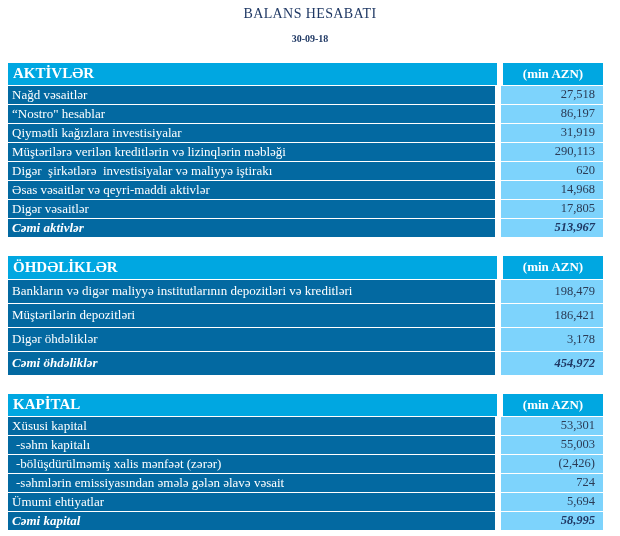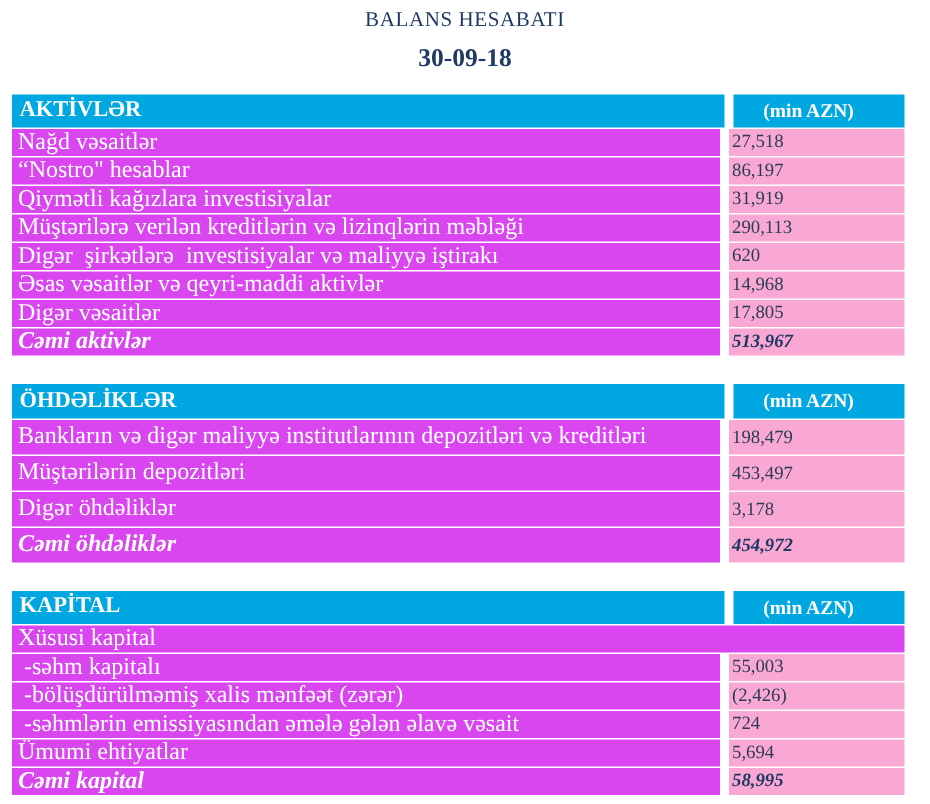--- a/index.html
+++ b/index.html
@@ -16,61 +16,62 @@
   .report-head { text-align: center; padding-top: 5px; }
   .report-title {
     color: #1F3864;
     font-size: 14px;
     font-weight: normal;
     letter-spacing: 0.4px;
     line-height: 17px;
   }
   .report-date {
     color: #1F3864;
-    font-size: 17px;
+    font-size: 10px;
     font-weight: bold;
     margin-top: 9px;
     line-height: 15px;
   }
   .tables { margin: 17px 17px 0 8px; }
   .btable { width: 595px; }
   .btable + .btable { margin-top: 19px; }
   .row {
     display: flex;
     margin-bottom: 1px;
   }
   .cell-label {
     flex: 1;
-    background: #d946ef;
+    background: #0369a1;
     color: #ffffff;
-    font-size: 16px;
+    font-size: 13px;
     line-height: 17px;
     padding: 0 4px 1px 4px;
     white-space: pre-wrap;
     overflow: hidden;
   }
   .cell-value {
     width: 92px;
     margin-left: 6px;
-    background: #f9a8d4;
+    background: #7dd3fc;
     color: #2B3B55;
     font-size: 12.5px;
     line-height: 17px;
-    padding: 0 23px 1px 2px;
+    padding: 0 8px 1px 2px;
+    text-align: right;
   }
   
   .row.header .cell-label,
   .row.header .cell-value {
     background: #00A7E1;
     color: #ffffff;
     font-weight: bold;
     line-height: 21px;
   }
   .row.header .cell-label { font-size: 15px; padding-left: 5px; }
-  .row.header .cell-value { font-size: 13px; text-align: center; padding: 0 18px 1px 4px; }
+  .row.header .cell-value { font-size: 13px; text-align: center; padding: 0 4px 1px 4px; }
   
   .row.total .cell-label { font-weight: bold; font-style: italic; }
   .row.total .cell-value { font-weight: bold; color: #1F3864; font-style: italic; }
   
   .row.indent .cell-label { padding-left: 8px; }
   
   .btable.sec-1 .cell-label,
   .btable.sec-1 .cell-value { line-height: 22px; }
 </style>
 </head>
@@ -124,38 +125,39 @@
       <div class="row header">
         <div class="cell-label">ÖHDƏLİKLƏR</div>
         <div class="cell-value">(min AZN)</div>
       </div>
       <div class="row">
         <div class="cell-label">Bankların və digər maliyyə institutlarının depozitləri və kreditləri</div>
         <div class="cell-value">198,479</div>
       </div>
       <div class="row">
         <div class="cell-label">Müştərilərin depozitləri</div>
-        <div class="cell-value">453,497</div>
+        <div class="cell-value">186,421</div>
       </div>
       <div class="row">
         <div class="cell-label">Digər öhdəliklər</div>
         <div class="cell-value">3,178</div>
       </div>
       <div class="row total">
         <div class="cell-label">Cəmi öhdəliklər</div>
         <div class="cell-value">454,972</div>
       </div>
     </section>
     <section class="btable sec-2">
       <div class="row header">
         <div class="cell-label">KAPİTAL</div>
         <div class="cell-value">(min AZN)</div>
       </div>
       <div class="row">
         <div class="cell-label">Xüsusi kapital</div>
+        <div class="cell-value">53,301</div>
       </div>
       <div class="row indent">
         <div class="cell-label">-səhm kapitalı</div>
         <div class="cell-value">55,003</div>
       </div>
       <div class="row indent">
         <div class="cell-label">-bölüşdürülməmiş xalis mənfəət (zərər)</div>
         <div class="cell-value">(2,426)</div>
       </div>
       <div class="row indent">

